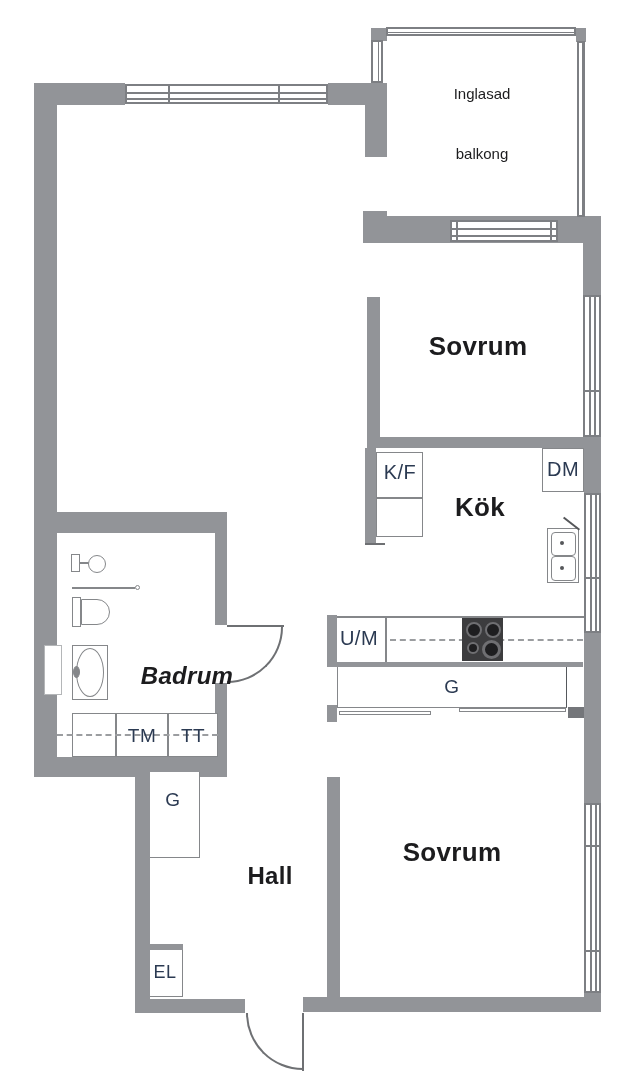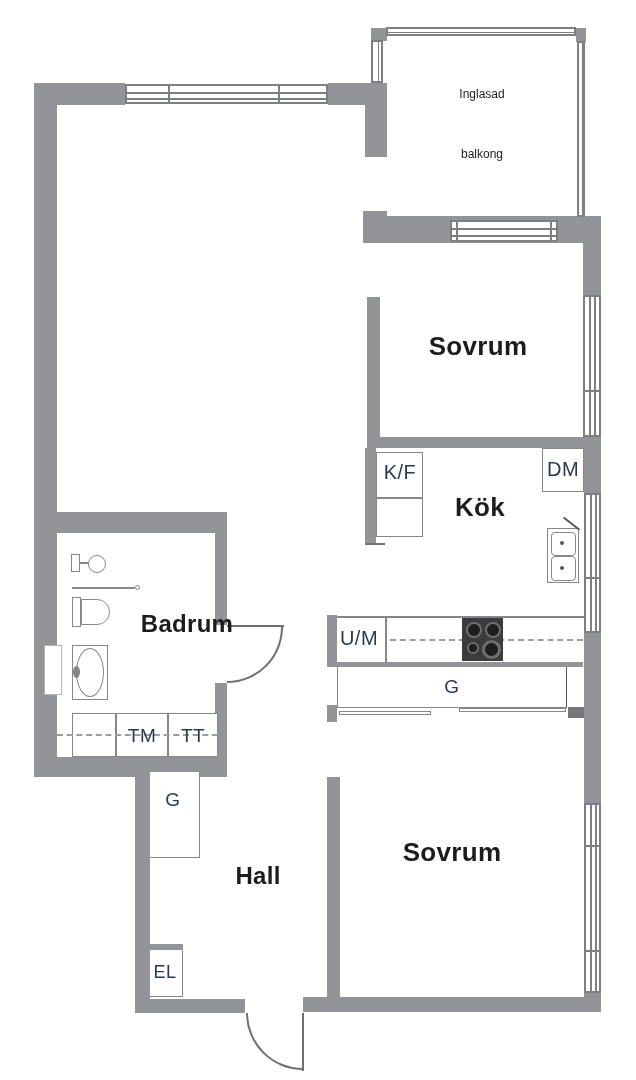--- a/index.html
+++ b/index.html
@@ -13,21 +13,21 @@
   .fx3{position:absolute;box-sizing:border-box;border:1.5px solid #85878a;border-top:none;background:#fff;}
   .line{position:absolute;background:#85878a;}
   .dline{position:absolute;background:#6e7073;}
   .dash{position:absolute;border-top:2px dashed #9b9da0;height:0;}
   .arc{position:absolute;box-sizing:border-box;}
   .arc.br{border-right:2px solid #6e7073;border-bottom:2px solid #6e7073;border-radius:0 0 100% 0;}
   .arc.bl{border-left:2px solid #6e7073;border-bottom:2px solid #6e7073;border-radius:0 0 0 100%;}
   .lbl{position:absolute;transform:translate(-50%,-50%);color:#1c1c1e;white-space:pre;text-align:center;}
   .room{font-weight:bold;font-size:24px;letter-spacing:0.3px;}
   .room-lg{font-weight:bold;font-size:26px;letter-spacing:0.3px;}
-  .bal{font-size:12px;line-height:20px;}
+  .bal{font-size:15px;line-height:20px;}
   .small{color:#2b3a52;font-size:20px;font-weight:500;letter-spacing:0.5px;text-align:center;}
   .burner{position:absolute;border-radius:50%;background:#1e1e20;border:2px solid #6f6f72;box-sizing:border-box;}
   .oval{position:absolute;box-sizing:border-box;border:1.5px solid #85878a;border-radius:50%;background:#fff;}
 </style>
 </head>
 <body>
 
 <div id="plan">
 
   <div class="wall" style="left:34px;top:83px;width:23px;height:694px;"></div>
@@ -147,22 +147,22 @@
 
   <div class="fx3" style="left:150px;top:772px;width:50px;height:86px;border-left:none;"></div>
   <div class="fx3" style="left:150px;top:950px;width:33px;height:47px;border-left:none;"></div>
 
   <div class="lbl bal" style="left:482px;top:124px;">
     <div>Inglasad</div>
     <div>balkong</div>
   </div>
   <div class="lbl room-lg" style="left:478px;top:346px;">Sovrum</div>
   <div class="lbl room-lg" style="left:480px;top:507px;">Kök</div>
-  <div class="lbl room" style="left:187px;top:624px;">Badrum</div>
-  <div class="lbl room" style="left:258px;top:876px;text-align:center;">Hall</div>
+  <div class="lbl room" style="left:187px;top:676px;font-style:italic;">Badrum</div>
+  <div class="lbl room" style="left:270px;top:876px;text-align:center;">Hall</div>
   <div class="lbl room-lg" style="left:452px;top:852px;">Sovrum</div>
 
   <div class="lbl small" style="left:400px;top:472px;">K/F</div>
   <div class="lbl small" style="left:563px;top:469px;">DM</div>
   <div class="lbl small" style="left:359px;top:638px;">U/M</div>
   <div class="lbl small" style="left:142px;top:736px;font-size:19px;">TM</div>
   <div class="lbl small" style="left:193px;top:736px;font-size:19px;">TT</div>
   <div class="lbl small" style="left:452px;top:687px;font-size:19px;">G</div>
   <div class="lbl small" style="left:173px;top:800px;font-size:19px;">G</div>
   <div class="lbl small" style="left:165px;top:972px;font-size:18px;">EL</div>

